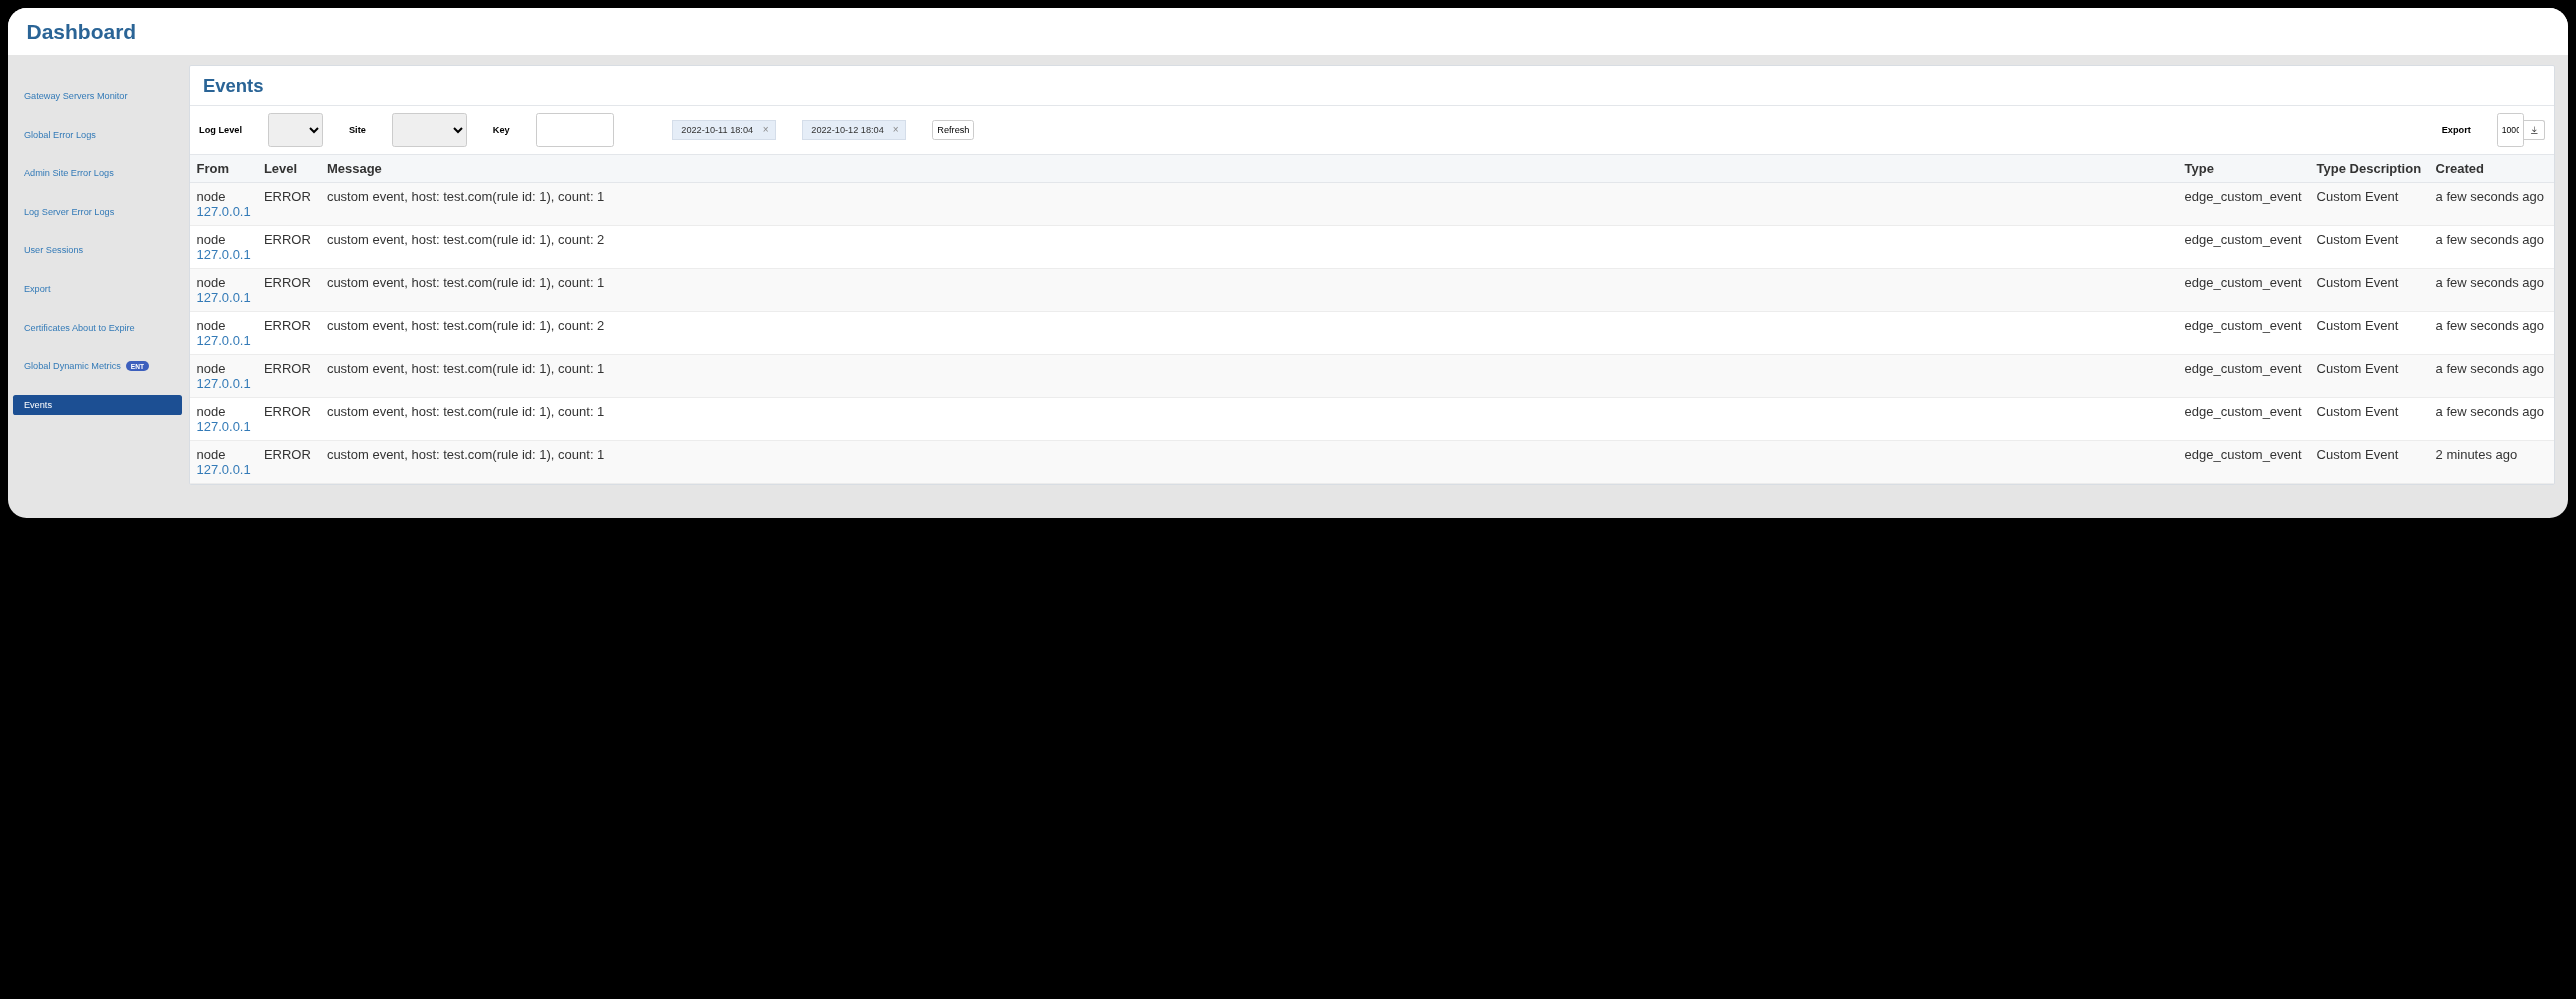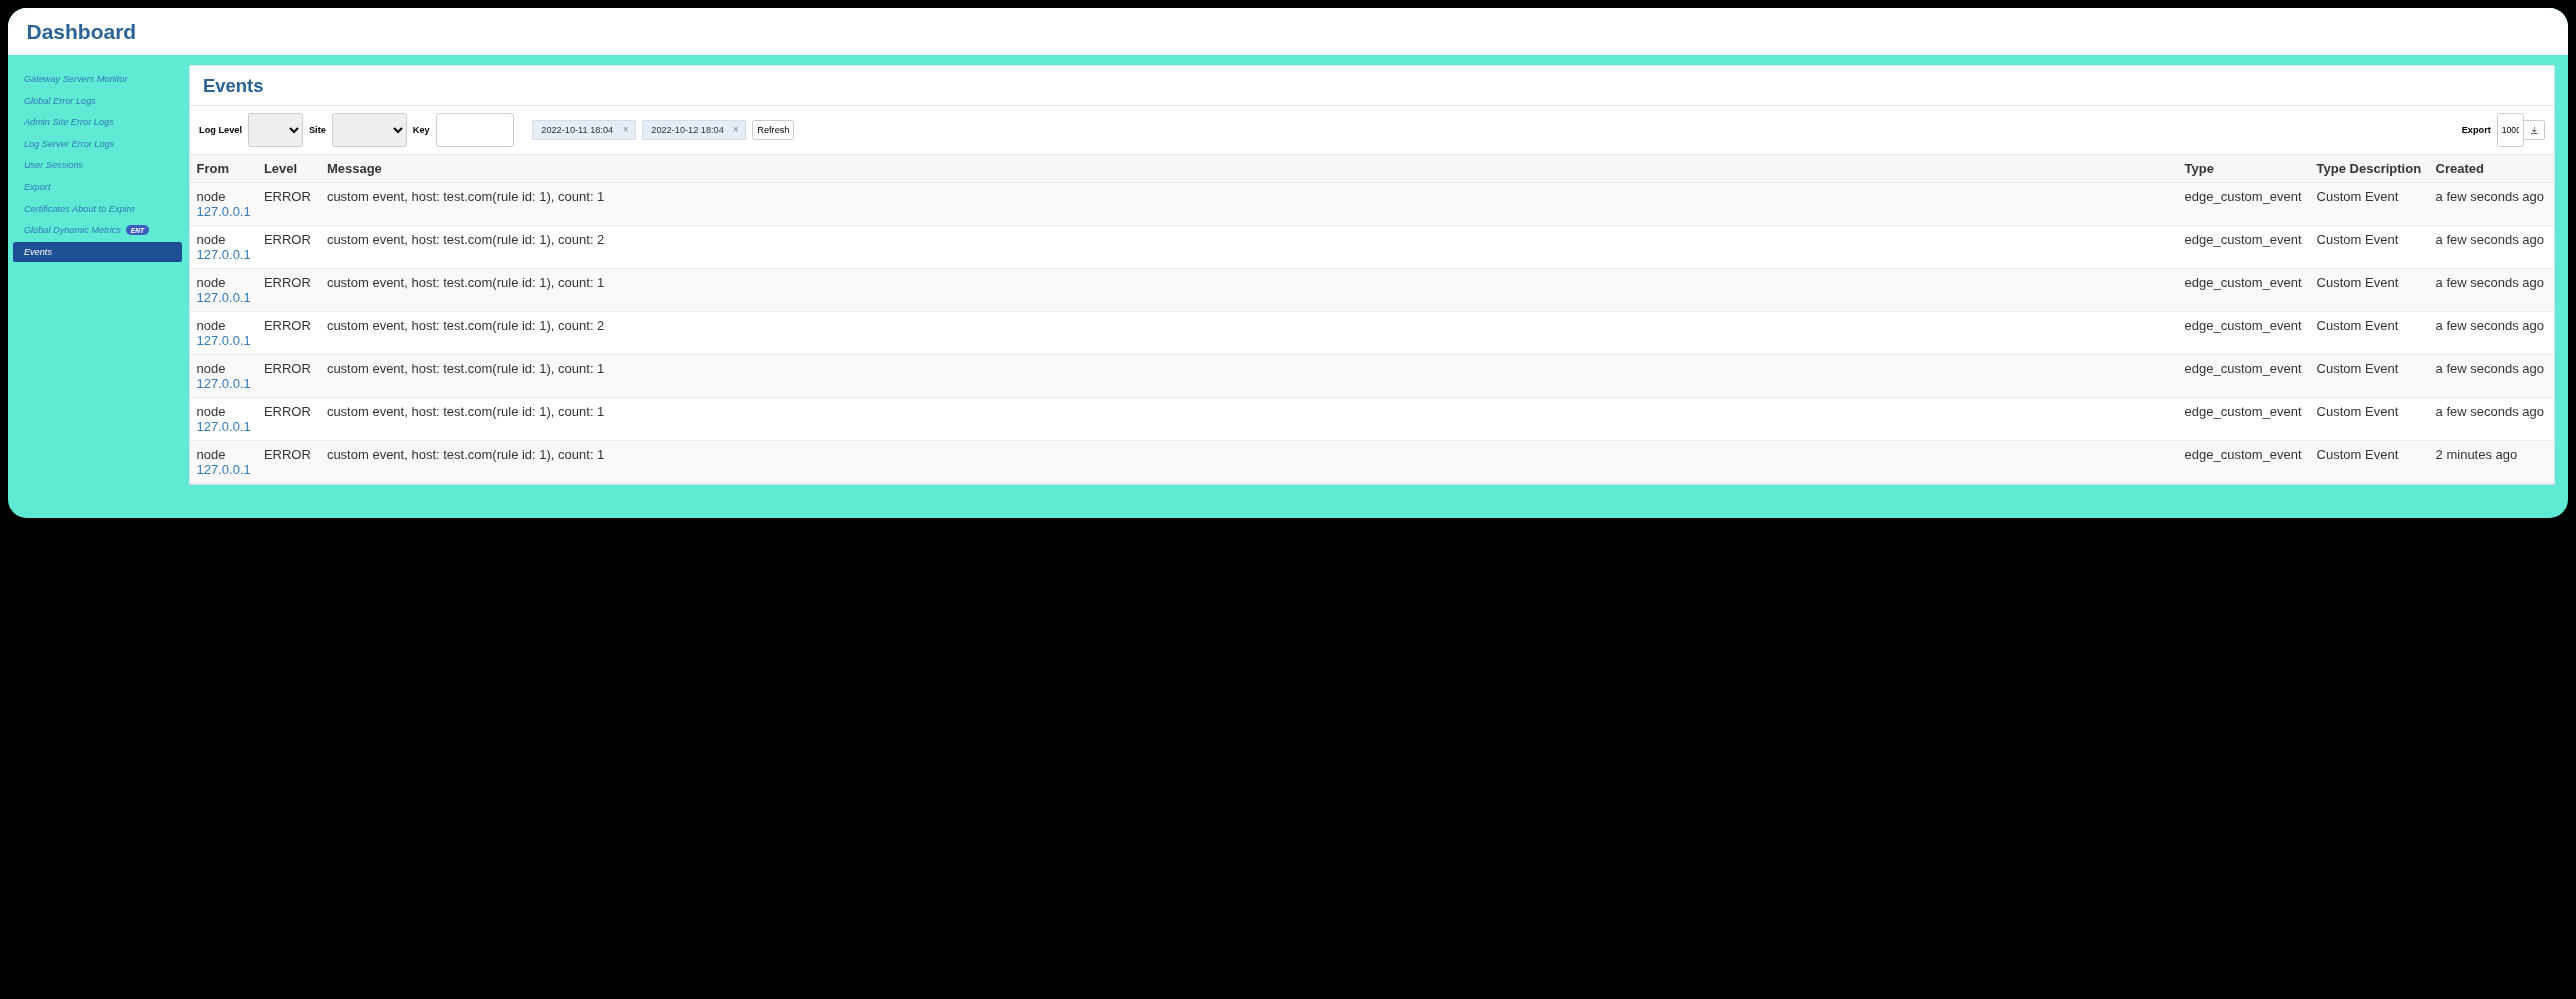--- a/index.html
+++ b/index.html
@@ -2,21 +2,21 @@
 <html style="font-size:10.6px"><head>
 <meta charset="utf-8">
 <style>
   * { box-sizing: border-box; margin: 0; padding: 0; }
   body {
     font-family: -apple-system, BlinkMacSystemFont, "Segoe UI", Helvetica, Arial, sans-serif;
     background: #000;
     padding: 8px;
   }
   .window {
-    background: #5eead4;
+    background: #e5e5e5;
     border-radius: 18.5px;
     overflow: hidden;
   }
   .header {
     background: #fff;
     padding: 12px 18.5px 10.6px 18.5px;
   }
   .header h1 {
     color: #2a6496;
     font-weight: 600;
@@ -32,22 +32,21 @@
     padding-top: 2.6px;
   }
   .sidebar-item {
     display: flex;
     align-items: center;
     padding: 5.3px 10.6px;
     font-size: 9.2px;
     color: #337ab7;
     cursor: pointer;
     border-radius: 2.6px;
-    margin: 1px 0;
-    font-style: italic;
+    margin: 18px 0;
   }
   .sidebar-item.active {
     background: #1c4f93;
     color: #fff;
   }
   .sidebar-item .badge {
     background: #3c5fbd;
     color: #fff;
     font-size: 6.6px;
     font-weight: 700;
@@ -64,21 +63,21 @@
   }
   .page-title {
     color: #2a6496;
     font-size: 18.5px;
     font-weight: 600;
     padding: 9.2px 13px 8px 13px;
   }
   .filter-bar {
     display: flex;
     align-items: center;
-    gap: 6px;
+    gap: 26px;
     padding: 6.6px 9.2px;
     border-top: 0.7px solid #e3e6ea;
     border-bottom: 0.7px solid #e3e6ea;
     font-size: 9.2px;
     flex-wrap: wrap;
   }
   .filter-bar label { font-weight: 700; }
   .filter-bar select, .filter-bar input[type=text] {
     height: 18.5px;
     border: 0.7px solid #ccc;

